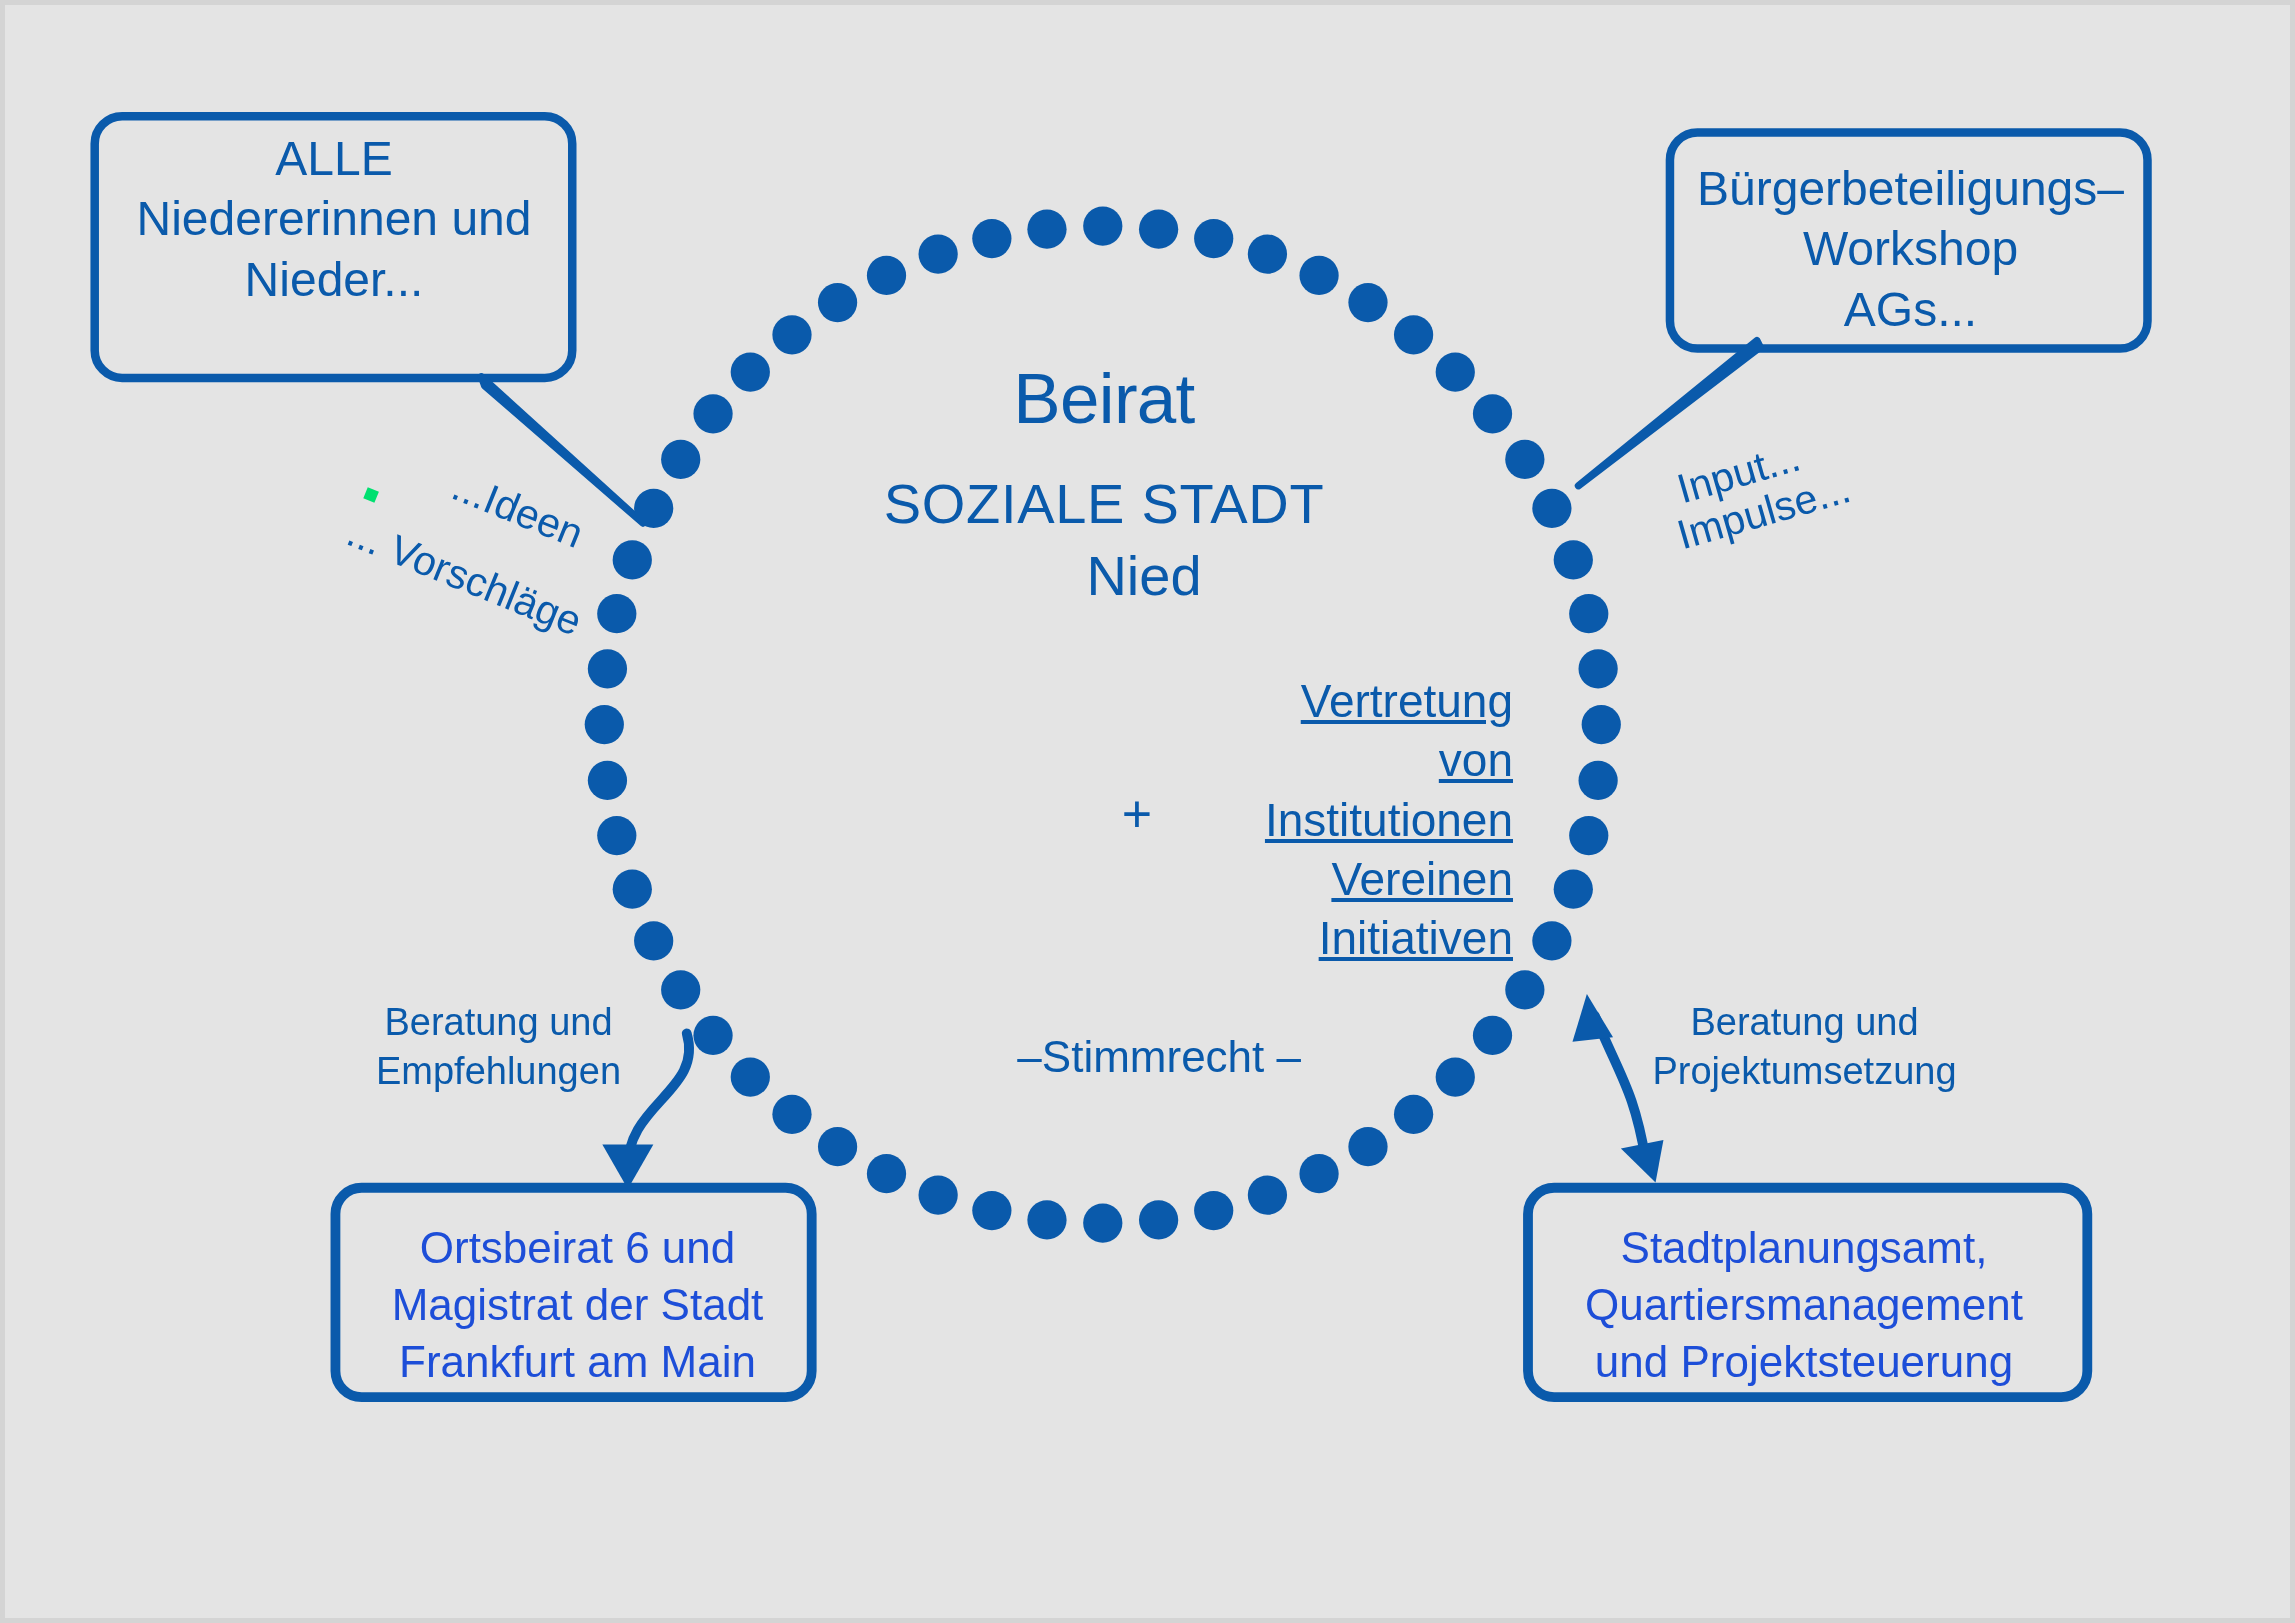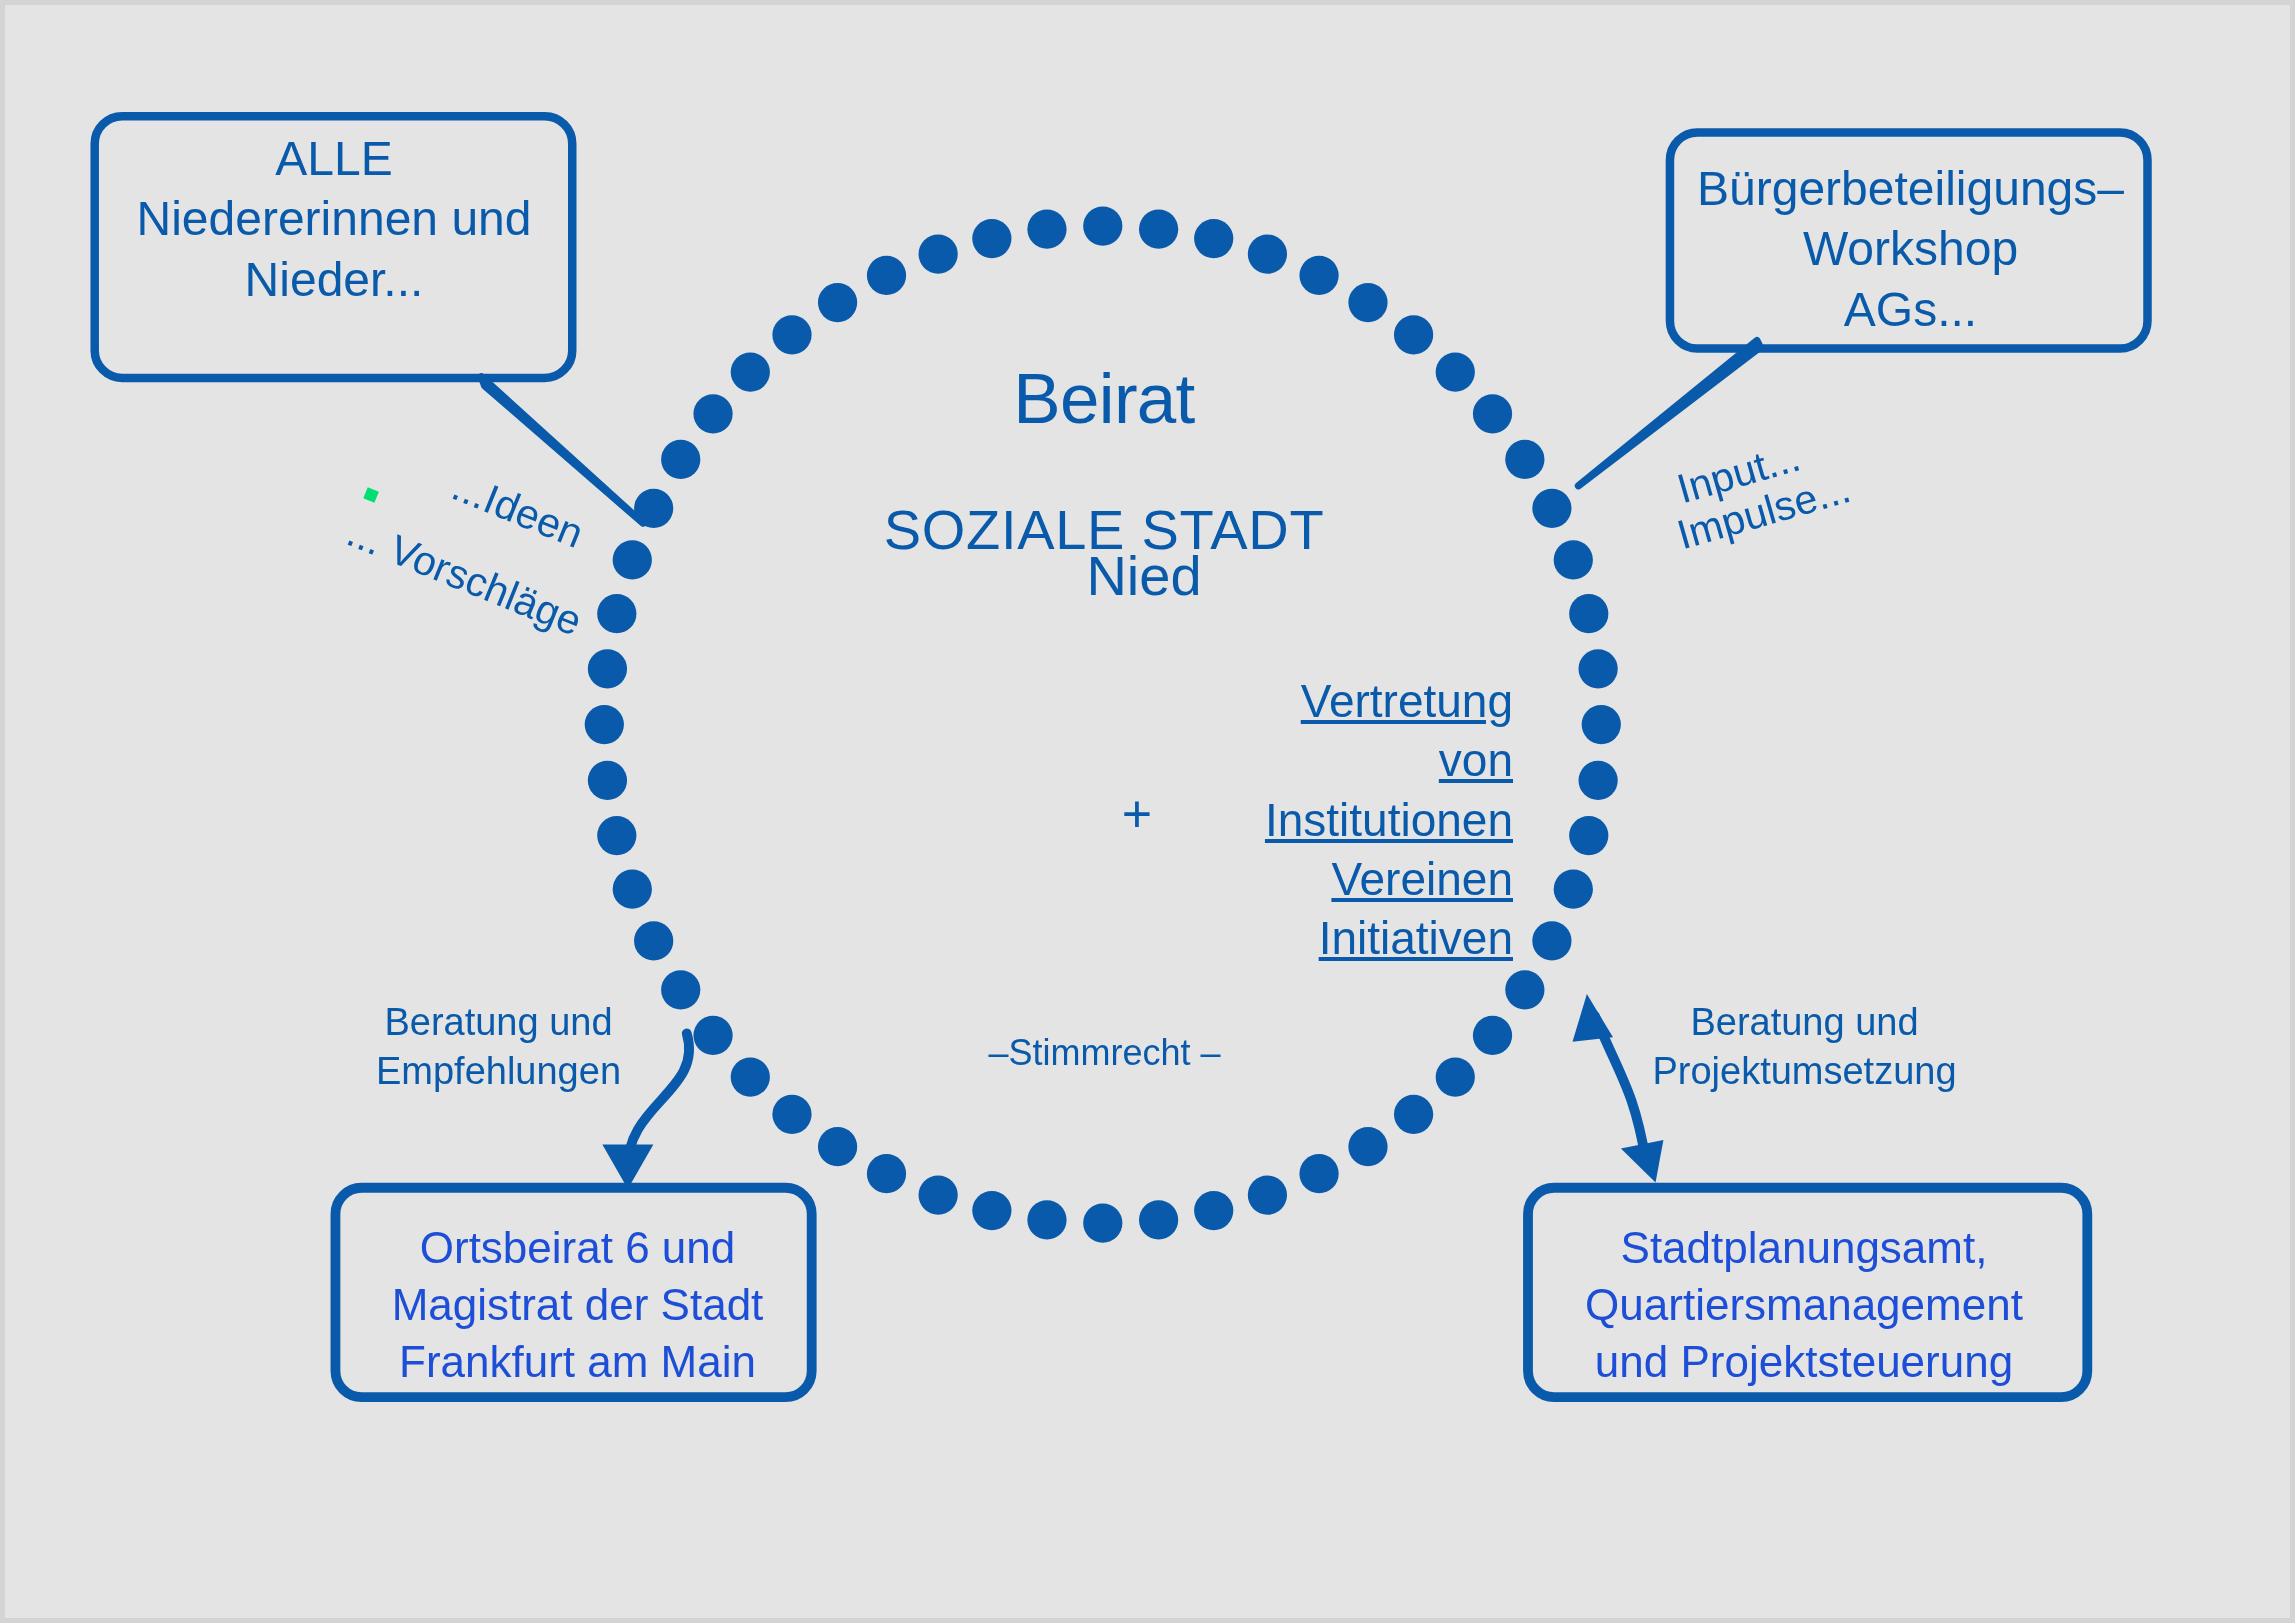--- a/index.html
+++ b/index.html
@@ -45,21 +45,20 @@
     font-weight: normal;
     text-align: center;
     letter-spacing: -0.7px;
   }
   #soziale-stadt {
     position: absolute;
     left: 772px; top: 466px; width: 654px;
     font-size: 56px;
     text-align: center;
     letter-spacing: 0.7px;
-    margin-top: 26px;
   }
   #nied {
     position: absolute;
     left: 812px; top: 538px; width: 654px;
     font-size: 56px;
     text-align: center;
   }
 
   #col-left-text {
     position: absolute;
@@ -78,22 +77,22 @@
   }
   #plus-sign {
     position: absolute;
     left: 1086px; top: 779px; width: 92px;
     font-size: 52px;
     text-align: center;
   }
   #stimmrecht {
     position: absolute;
     left: 903px; top: 1027px; width: 393px;
-    font-size: 36px;
-    text-align: center;
+    font-size: 44px;
+    text-align: right;
   }
 
   
   .rot-label {
     position: absolute;
     font-size: 41px;
     color: #0a5aab;
     white-space: pre;
     transform-origin: left top;
   }

